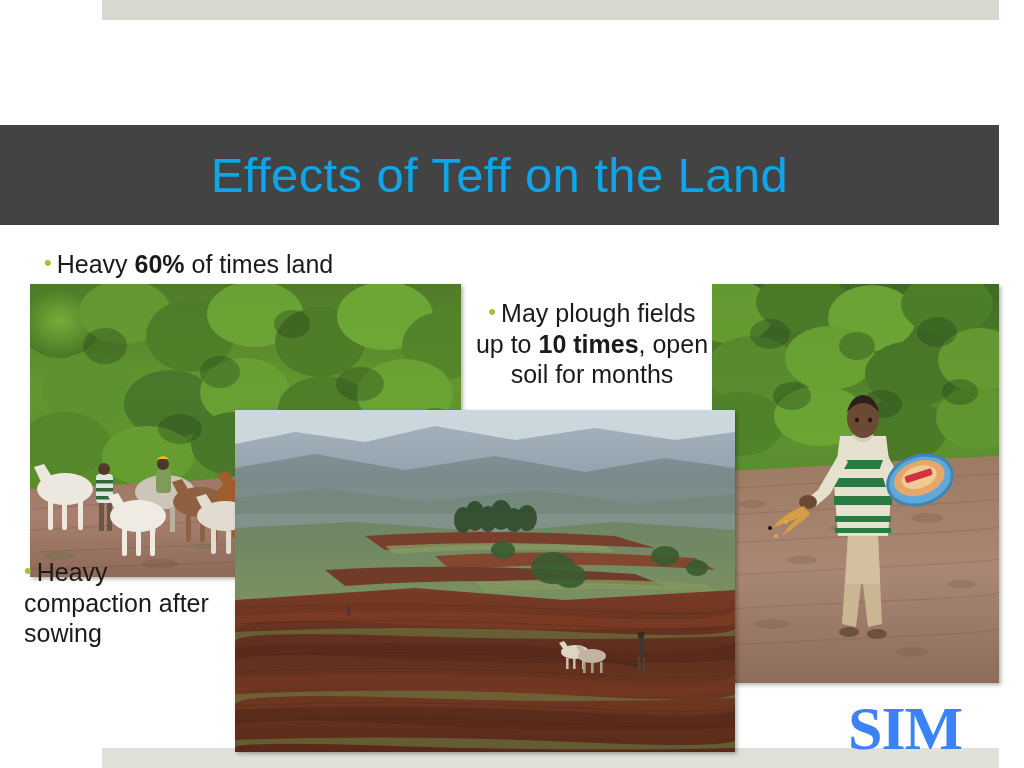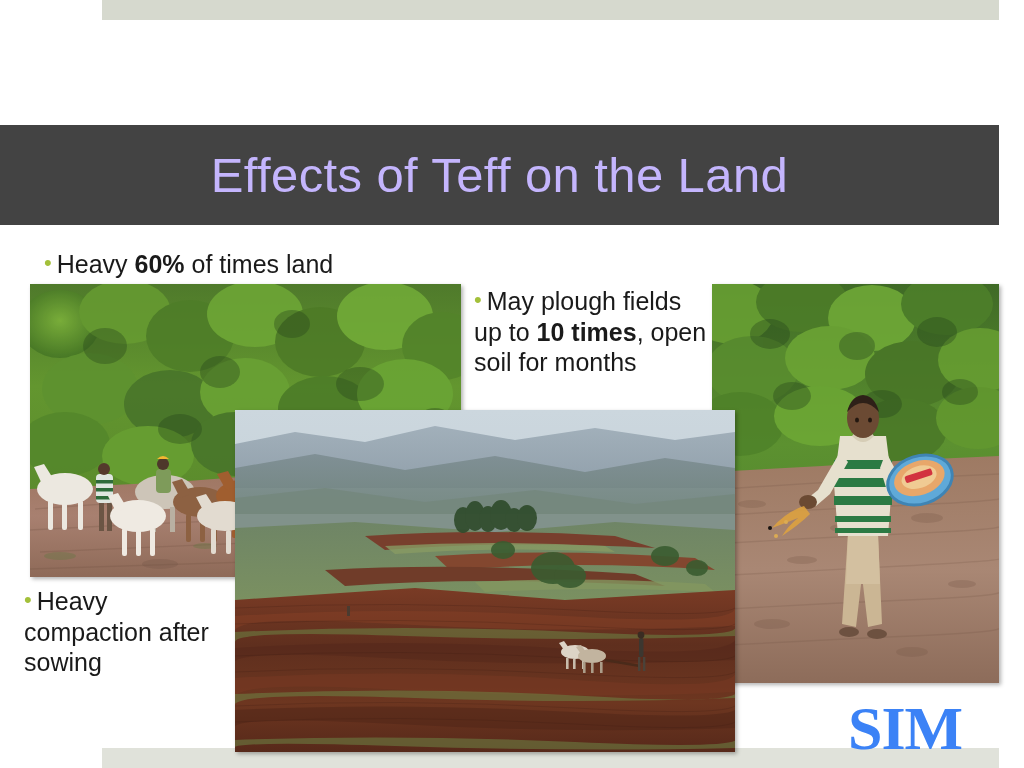--- a/index.html
+++ b/index.html
@@ -30,21 +30,21 @@
   
   .title-bar {
     position: absolute;
     left: 0; top: 125px; width: 999px; height: 100px;
     background: #434343;
     display: flex;
     align-items: center;
     justify-content: center;
   }
   .title-text {
-    color: #c4b5fd;
+    color: #0ea5e9;
     font-size: 49px;
     font-weight: 300;
     letter-spacing: 0.4px;
     font-family: "Liberation Sans", sans-serif;
     white-space: nowrap;
   }
 
   
   .bullet-block {
     position: absolute;
@@ -57,22 +57,22 @@
   .bullet-block .dot {
     color: #a3c03a;
     font-size: 22px;
     line-height: 1;
     vertical-align: 0.12em;
     margin-right: 5px;
   }
   .bullet-block b { font-weight: 700; }
 
   #bullet-1 { left: 44px;  top: 249px; width: 420px; z-index: 6; }
-  #bullet-2 { left: 474px; top: 286px; width: 236px; z-index: 6; }
-  #bullet-3 { left: 24px;  top: 586px; width: 215px; z-index: 6; }
+  #bullet-2 { left: 474px; top: 298px; width: 236px; z-index: 6; text-align: center; }
+  #bullet-3 { left: 24px;  top: 557px; width: 215px; z-index: 6; }
 
   
   .photo {
     position: absolute;
     overflow: hidden;
     background: #cfc8bd;
     box-shadow: 2px 2px 4px rgba(0,0,0,0.30);
   }
   .photo > svg { display: block; width: 100%; height: 100%; }
 

